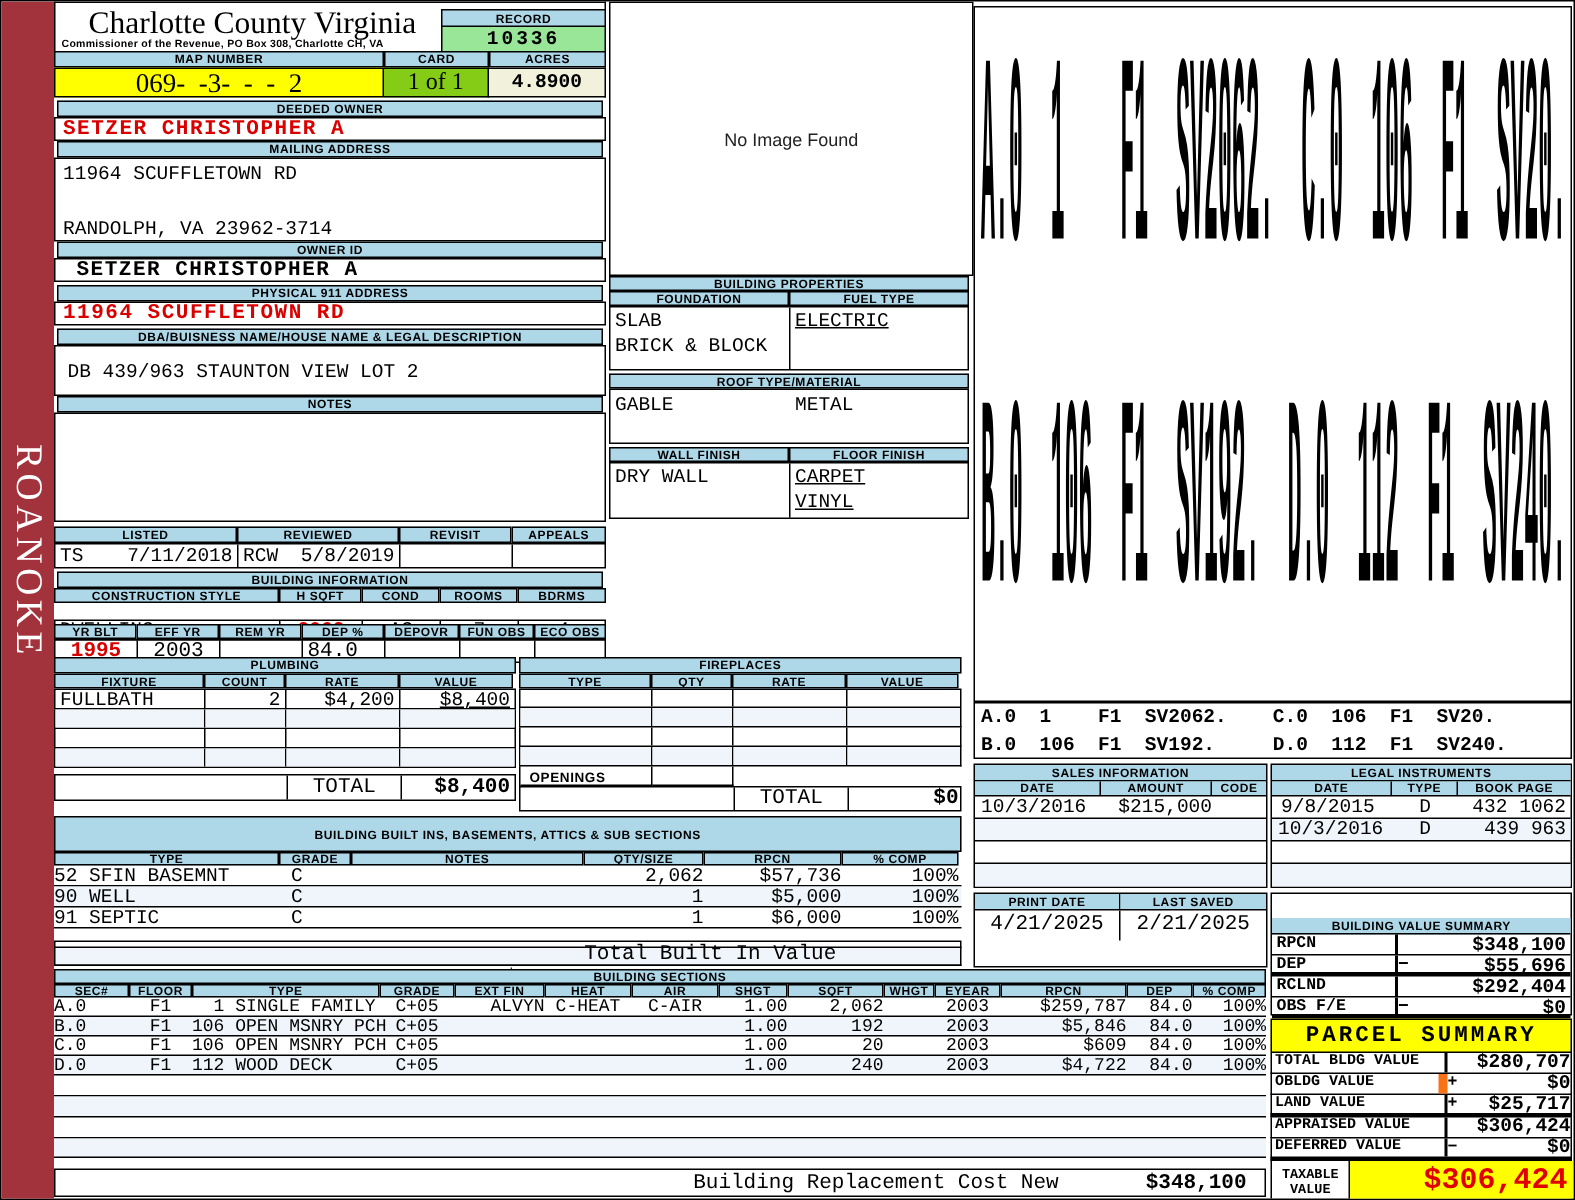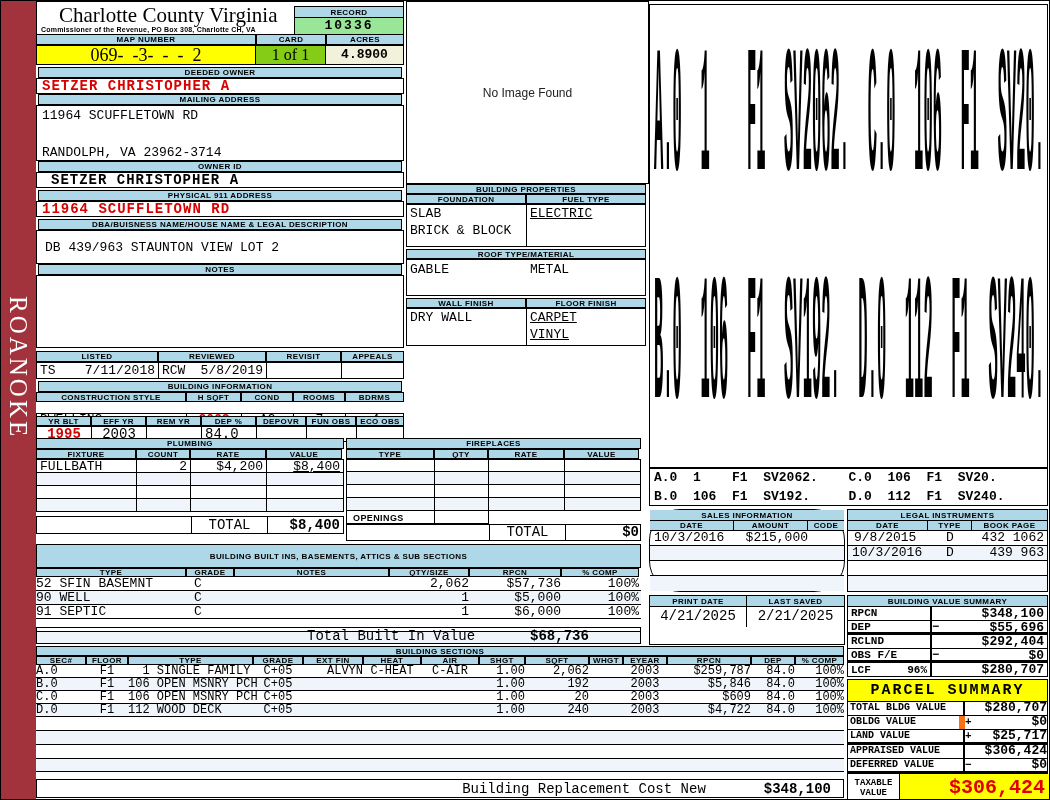--- a/index.html
+++ b/index.html
@@ -278,21 +278,21 @@
     <div class="grid d13 row-line" style="grid-template-columns:150px 48px 155px 80px 92px 78px;height:14px;line-height:13px;">
       <div class="pre">91 SEPTIC</div>
       <div class="l" style="padding-left:8px;">C</div>
       <div></div>
       <div class="r">1</div>
       <div class="r">$6,000</div>
       <div class="r">100%</div>
     </div>
     <div class="row-line" style="height:13px;"></div>
     <div class="row-line stripe" style="height:12px;"></div>
-    <div class="abs flexrow" style="left:0;top:83px;width:605px;height:17px;border:1px solid #000;font:14px 'Liberation Mono',monospace;">
+    <div class="abs flexrow" style="left:0;top:83px;width:605px;height:17px;border:1px solid #000;font:14px 'Liberation Mono',monospace;flex-direction:column;">
       <span style="margin-left:270px;">Total Built In Value</span>
       <span class="bold" style="margin-left:55px;">$68,736</span>
     </div>
   </div>
 
   <div class="abs" style="left:35px;top:645px;width:808px;height:153px;">
     <div class="hdr" style="height:10px;">BUILDING SECTIONS</div>
     <div class="grid" style="grid-template-columns:50px 42px 125px 50px 60px 58px 58px 46px 64px 34px 44px 84px 44px 49px;height:9px;">
       <div class="hdr">SEC#</div>
       <div class="hdr">FLOOR</div>
@@ -392,21 +392,21 @@
     <div class="grid" style="grid-template-columns:50% 50%;height:19px;line-height:18px;">
       <span class="pre" style="padding-left:4px;">A.0  1    F1  SV2062.</span>
       <span class="pre">C.0  106  F1  SV20.</span>
     </div>
     <div class="grid" style="grid-template-columns:50% 50%;height:19px;line-height:18px;">
       <span class="pre" style="padding-left:4px;">B.0  106  F1  SV192.</span>
       <span class="pre">D.0  112  F1  SV240.</span>
     </div>
   </div>
 
-  <div class="abs b" style="left:648px;top:508px;width:196px;height:83px;border-radius:31px;">
+  <div class="abs b" style="left:648px;top:508px;width:196px;height:83px;">
     <div class="hdr" style="height:11px;border:none;border-bottom:1px solid #000;">SALES INFORMATION</div>
     <div class="grid" style="grid-template-columns:84px 74px 36px;height:10px;border-bottom:1px solid #000;">
       <div class="hdr" style="border:none;border-right:1px solid #000;">DATE</div>
       <div class="hdr" style="border:none;border-right:1px solid #000;">AMOUNT</div>
       <div class="hdr" style="border:none;">CODE</div>
     </div>
     <div class="grid d13 row-line" style="grid-template-columns:84px 74px 36px;height:15px;line-height:14px;">
       <div style="padding-left:4px;">10/3/2016</div>
       <div class="r">$215,000</div>
       <div></div>
@@ -442,21 +442,21 @@
       <div class="hdr" style="border:none;border-right:1px solid #000;">PRINT DATE</div>
       <div class="hdr" style="border:none;">LAST SAVED</div>
     </div>
     <div class="grid" style="grid-template-columns:97px 97px;height:20px;font:14px 'Liberation Mono',monospace;line-height:19px;">
       <div class="c" style="border-right:1px solid #000;">4/21/2025</div>
       <div class="c">2/21/2025</div>
     </div>
   </div>
 
   <div class="abs b" style="left:846px;top:594px;width:201px;height:82px;">
-    <div class="hdr" style="height:11px;border:none;border-bottom:1px solid #000;">BUILDING VALUE SUMMARY</div>
+    <div class="hdr" style="height:11px;border:none;border-bottom:1px solid #000;margin-top:16px;">BUILDING VALUE SUMMARY</div>
     <div class="grid row-line" style="grid-template-columns:84px 14px 101px;height:14px;">
       <div style="border-right:2px solid #000;font:bold 11px 'Liberation Mono',monospace;line-height:13px;padding-left:3px;">RPCN</div>
       <div style="font:bold 12px 'Liberation Mono',monospace;line-height:13px;"></div>
       <div class="r" style="font:bold 13px 'Liberation Mono',monospace;line-height:13px;padding-right:3px;">$348,100</div>
     </div>
     <div class="grid" style="grid-template-columns:84px 14px 101px;height:14px;border-bottom:3px solid #000;">
       <div style="border-right:2px solid #000;font:bold 11px 'Liberation Mono',monospace;line-height:13px;padding-left:3px;">DEP</div>
       <div style="font:bold 12px 'Liberation Mono',monospace;line-height:13px;">−</div>
       <div class="r" style="font:bold 13px 'Liberation Mono',monospace;line-height:13px;padding-right:3px;">$55,696</div>
     </div>

